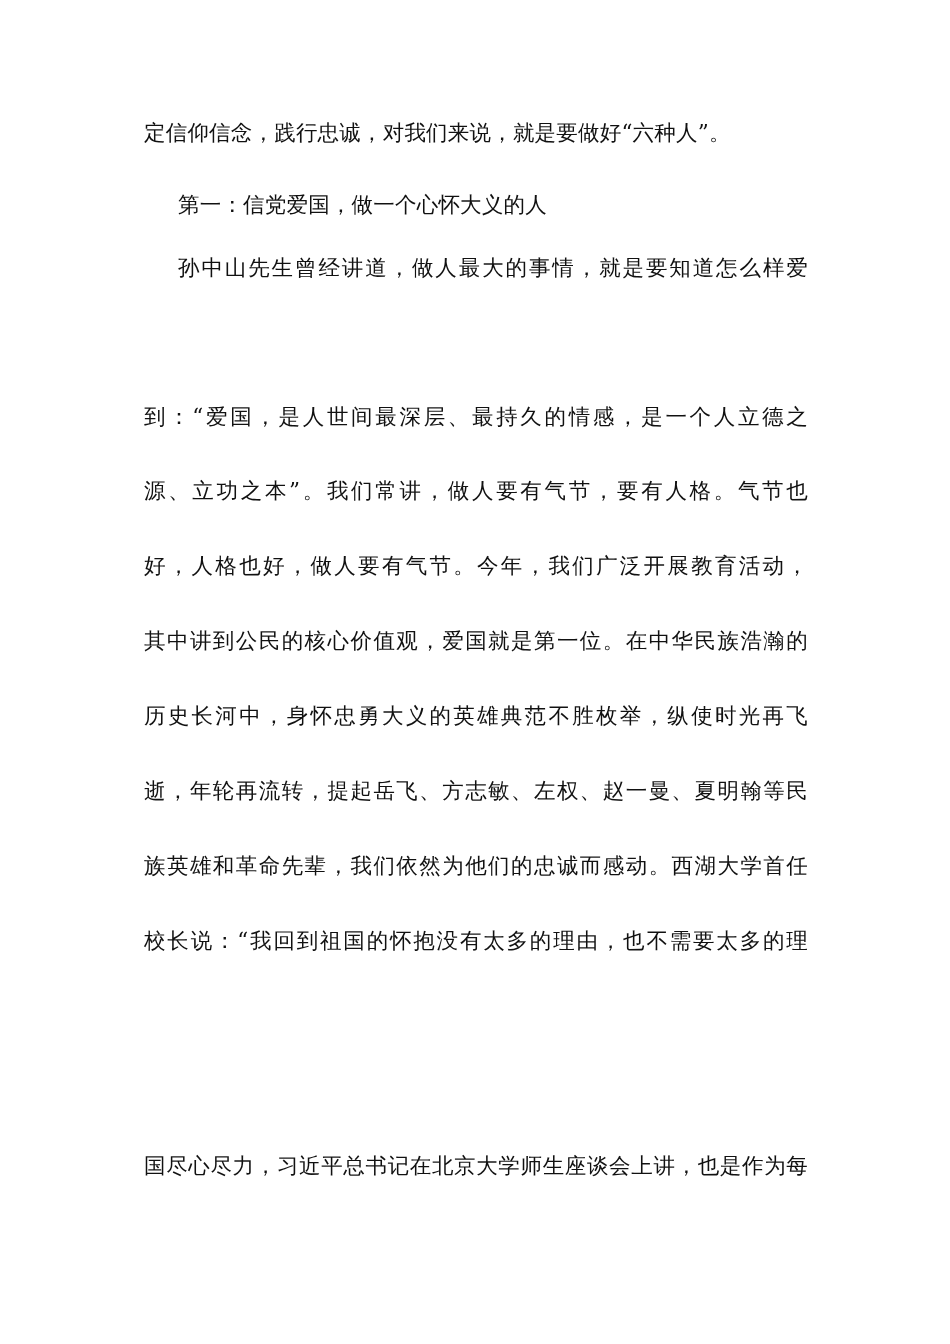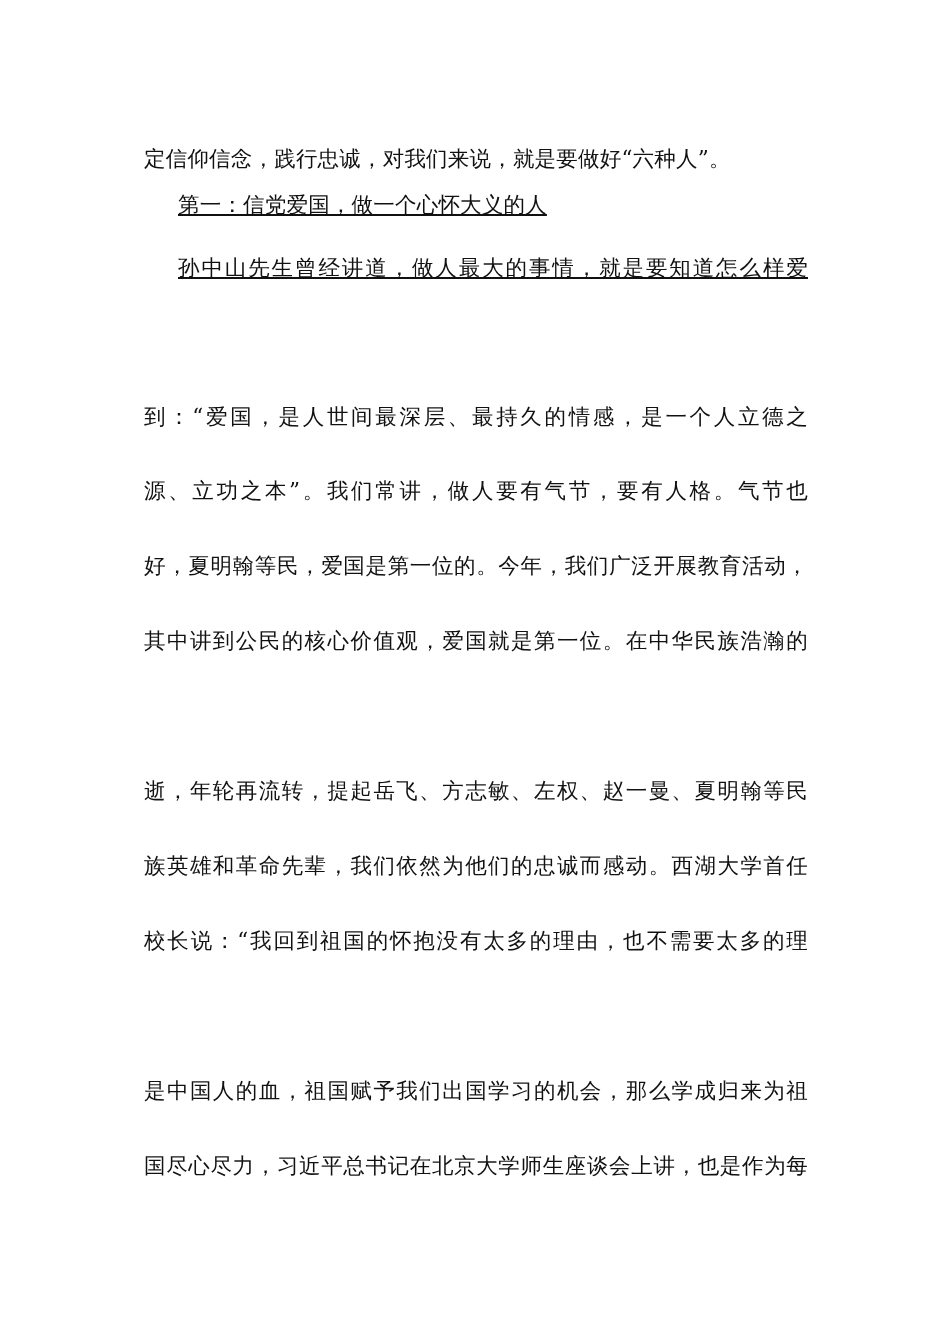--- a/index.html
+++ b/index.html
@@ -32,35 +32,34 @@
       letter-spacing: 0.2px;
       text-align: justify;
       text-align-last: justify;
     }
     .line.last {
       text-align-last: left;
     }
     .line.indent {
       left: 178px;
       width: 630px;
-      text-decoration: underline;
     }
     .line.heading {
       text-align-last: left;
     }
   </style>
 </head>
 <body>
 
 <div class="page">
-  <div class="line last" style="top:146px">定信仰信念，践行忠诚，对我们来说，就是要做好“六种人”。</div>
+  <div class="line last" style="top:120px">定信仰信念，践行忠诚，对我们来说，就是要做好“六种人”。</div>
   <div class="line indent heading" style="top:192px">第一：信党爱国，做一个心怀大义的人</div>
   <div class="line indent" style="top:255px">孙中山先生曾经讲道，做人最大的事情，就是要知道怎么样爱</div>
   <div class="line" style="top:404px">到：“爱国，是人世间最深层、最持久的情感，是一个人立德之</div>
   <div class="line" style="top:478px">源、立功之本”。我们常讲，做人要有气节，要有人格。气节也</div>
-  <div class="line" style="top:553px">好，夏明翰等民，爱国是第一位的。今年，我们广泛开展教育活动，</div>
+  <div class="line" style="top:553px">好，人格也好，做人要有气节。今年，我们广泛开展教育活动，</div>
   <div class="line" style="top:628px">其中讲到公民的核心价值观，爱国就是第一位。在中华民族浩瀚的</div>
+  <div class="line" style="top:703px">历史长河中，身怀忠勇大义的英雄典范不胜枚举，纵使时光再飞</div>
   <div class="line" style="top:778px">逝，年轮再流转，提起岳飞、方志敏、左权、赵一曼、夏明翰等民</div>
   <div class="line" style="top:853px">族英雄和革命先辈，我们依然为他们的忠诚而感动。西湖大学首任</div>
   <div class="line" style="top:928px">校长说：“我回到祖国的怀抱没有太多的理由，也不需要太多的理</div>
-  <div class="line" style="top:1078px">是中国人的血，祖国赋予我们出国学习的机会，那么学成归来为祖</div>
   <div class="line" style="top:1153px">国尽心尽力，习近平总书记在北京大学师生座谈会上讲，也是作为每</div>
 </div>
 
 </body></html>

